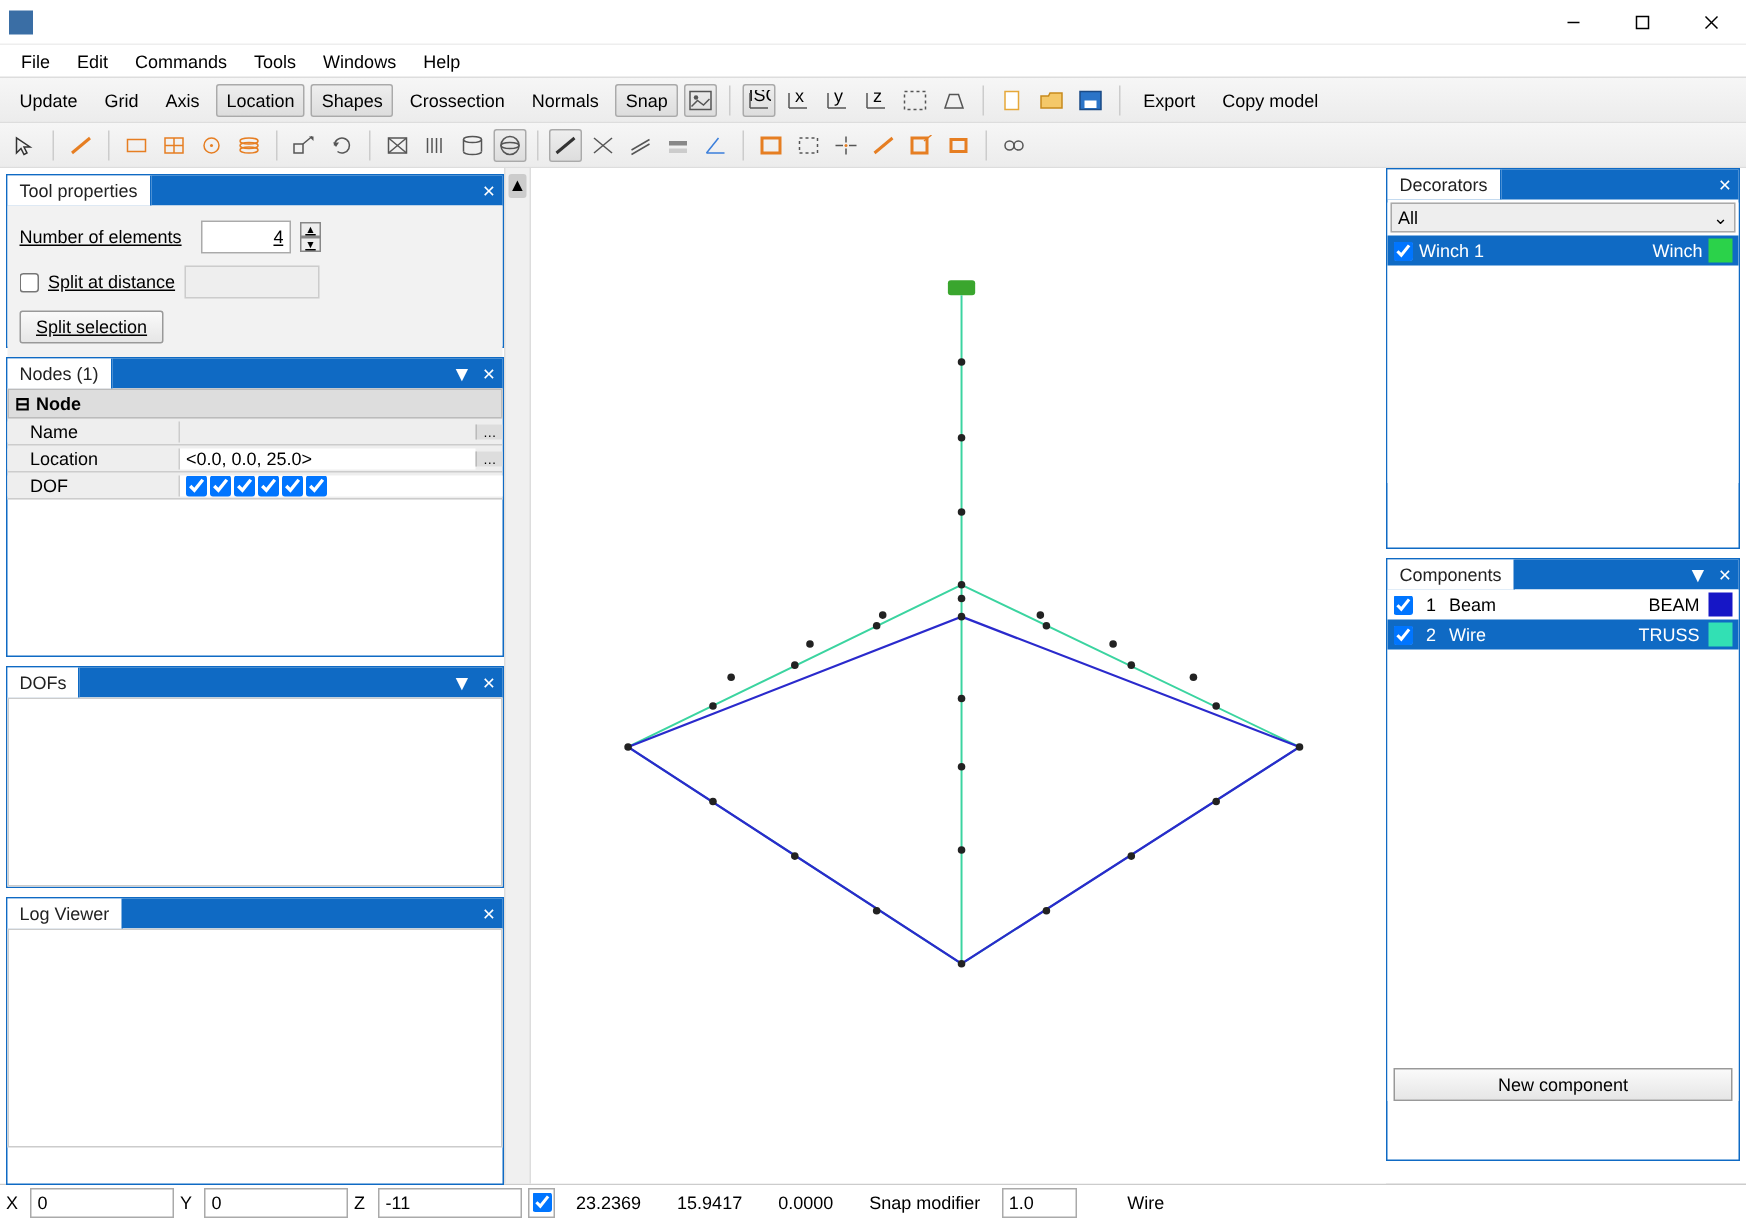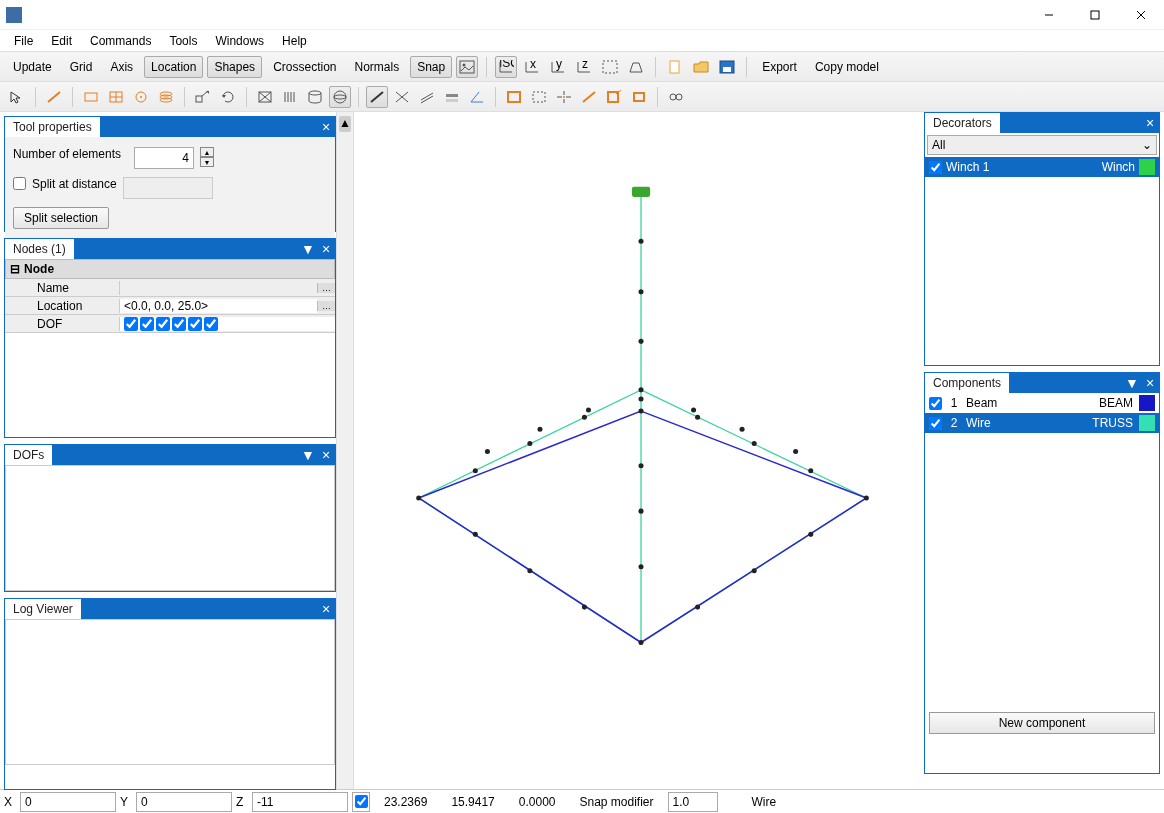--- a/index.html
+++ b/index.html
@@ -32,33 +32,33 @@
 
 .panel { border: 1px solid #0f6ac4; margin-bottom: 6px; background: #fff; }
 .panel-head { background: #0f6ac4; height: 20px; display: flex; align-items: center; }
 .panel-tab { background: #fff; color: #222; padding: 2px 8px; height: 20px; display: flex; align-items: center; border-right: 1px solid #0f6ac4; }
 .panel-head .phspacer { flex: 1; }
 .panel-head .phbtn { width: 18px; height: 18px; color: #fff; display: flex; align-items: center; justify-content: center; font-size: 14px; }
 .panel-body { background: #f2f2f2; }
 
 
 .tp-body { padding: 10px 8px; display: flex; flex-direction: column; gap: 8px; background: #f2f2f2; }
-.tp-row { display: flex; align-items: flex-start; gap: 6px; }
+.tp-row { display: flex; align-items: center; gap: 6px; text-decoration: underline; }
 .tp-row label { width: 115px; }
 .tp-row input[type=text] { width: 60px; height: 22px; border: 1px solid #aaa; padding: 0 4px; background: #fff; text-align: right; }
 .spinbtns { display: flex; flex-direction: column; }
 .spinbtns div { width: 14px; height: 10px; border: 1px solid #888; font-size: 7px; display: flex; align-items: center; justify-content: center; background: #eee; }
 .btn { padding: 3px 10px; border: 1px solid #999; background: linear-gradient(#fafafa,#e6e6e6); border-radius: 2px; }
 .distinput { width: 90px; height: 22px; border: 1px solid #ccc; background: #eee; }
 
 
 .prop-grid { background: #eee; }
 .prop-hdr { background: #ddd; border: 1px solid #bbb; padding: 2px 4px; font-weight: bold; display: flex; align-items: center; gap: 4px; }
 .prop-row { display: flex; border-bottom: 1px solid #ccc; height: 18px; align-items: center; }
-.prop-row .pname { width: 115px; padding-left: 32px; border-right: 1px solid #ccc; background: #eee; }
+.prop-row .pname { width: 115px; padding-left: 15px; border-right: 1px solid #ccc; background: #eee; }
 .prop-row .pval { flex: 1; padding-left: 4px; background: #fff; }
 .prop-row .pbtn { width: 18px; background: #ddd; border-left: 1px solid #bbb; text-align: center; font-size: 9px; }
 .dof-checks { display: flex; gap: 2px; padding-left: 2px; }
 .dof-checks input { width: 14px; height: 14px; }
 
 
 .dec-body { padding: 0; background: #fff; }
 .dec-all { height: 20px; border: 1px solid #aaa; margin: 2px; padding: 0 4px; display: flex; align-items: center; justify-content: space-between; background: #eee; }
 .dec-row { height: 20px; display: flex; align-items: center; padding: 0 4px; gap: 4px; }
 .dec-row.sel { background: #0f6ac4; color: #fff; }

